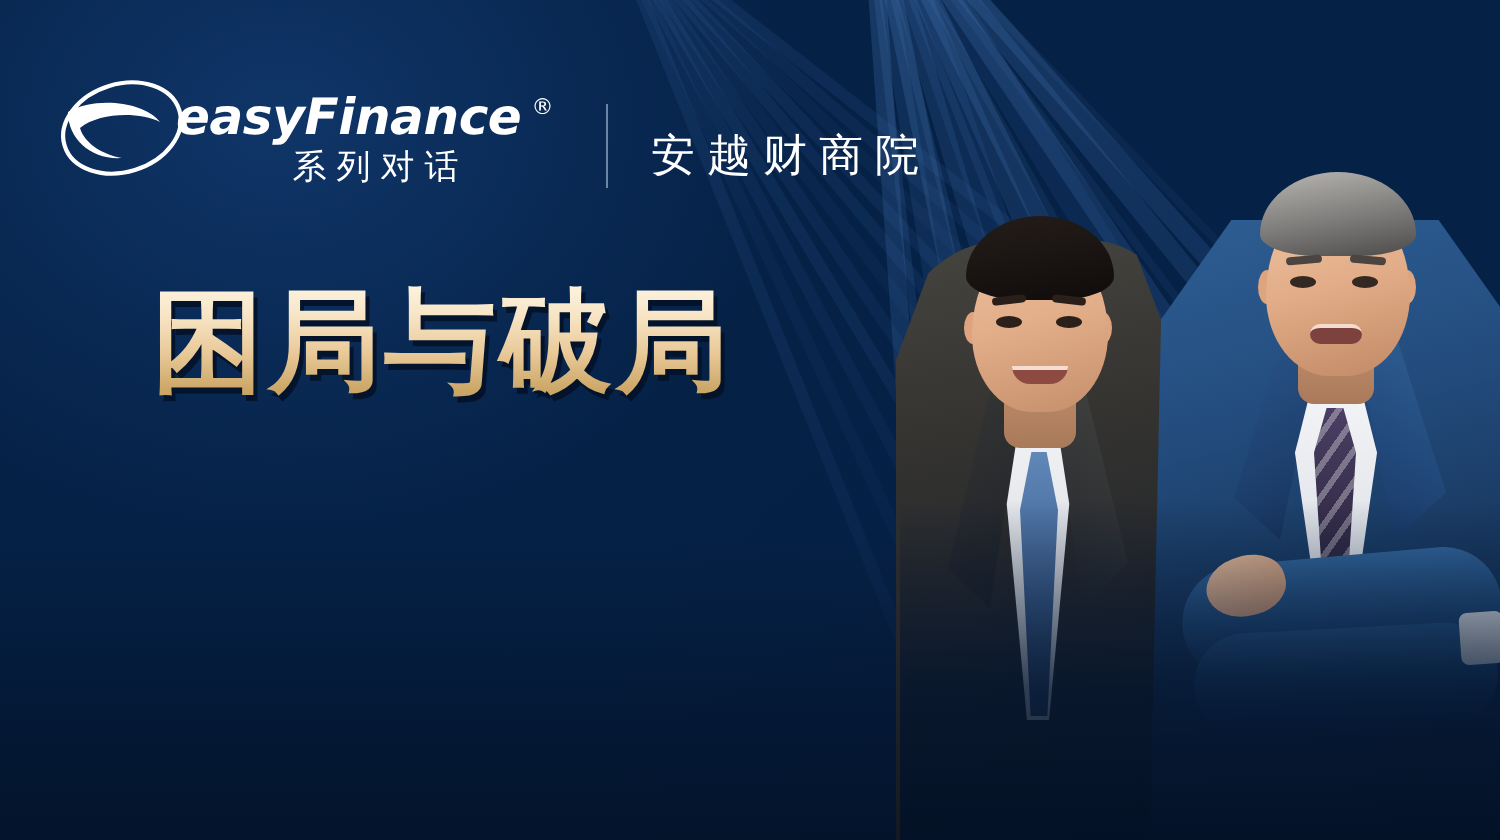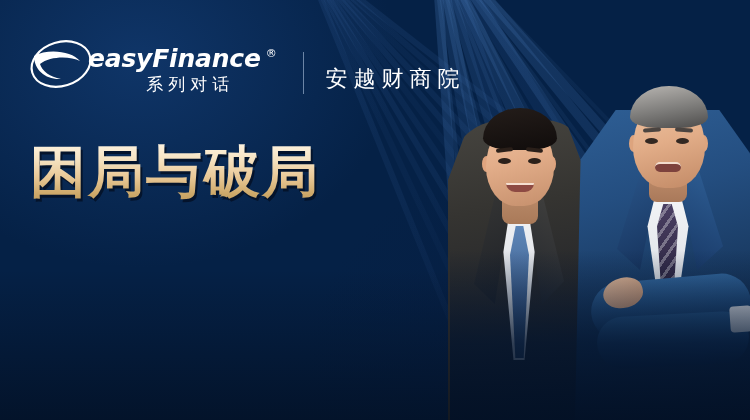--- a/index.html
+++ b/index.html
@@ -79,20 +79,21 @@
   .title-row{ position:absolute; left:30px; top:143px; display:flex; align-items:center; z-index:6; }
 
   .main-title{
     font-size:56px; line-height:58px; font-weight:700; letter-spacing:2px;
     white-space:nowrap;
     font-family:"DejaVu Sans","Liberation Sans",sans-serif;
     background:linear-gradient(180deg,#fdf3e0 0%,#f6e3c2 28%,#e9c998 58%,#cda869 88%,#c39f60 100%);
     -webkit-background-clip:text; background-clip:text;
     -webkit-text-fill-color:transparent; color:transparent;
     filter:drop-shadow(2px 3px 0 rgba(3,16,38,.85));
+    margin-left:46px;
   }
 
   .badge{
     margin-left:18px; margin-top:8px;
     background:linear-gradient(180deg,#1f7ddb 0%,#1565c4 48%,#0e53ab 100%);
     color:#ffffff; font-size:19px; font-weight:700; letter-spacing:1px;
     padding:7px 17px 8px; border-radius:19px; white-space:nowrap;
     font-family:"DejaVu Sans","Liberation Sans",sans-serif;
     box-shadow:0 2px 5px rgba(2,14,34,.45);
   }

